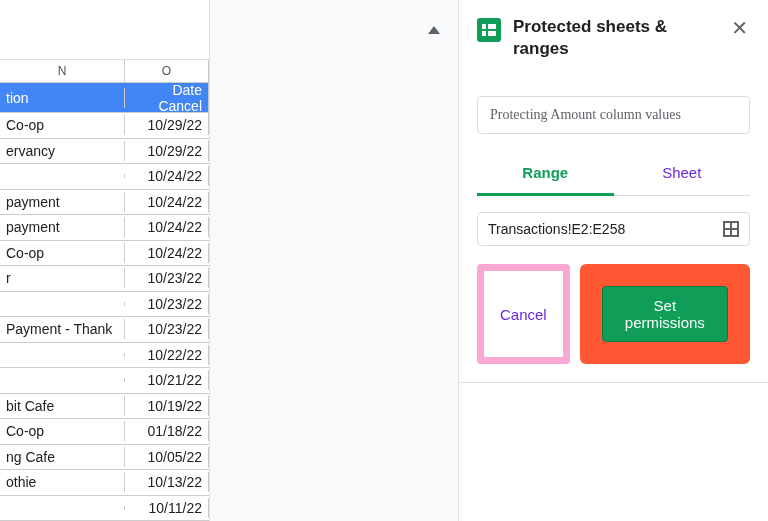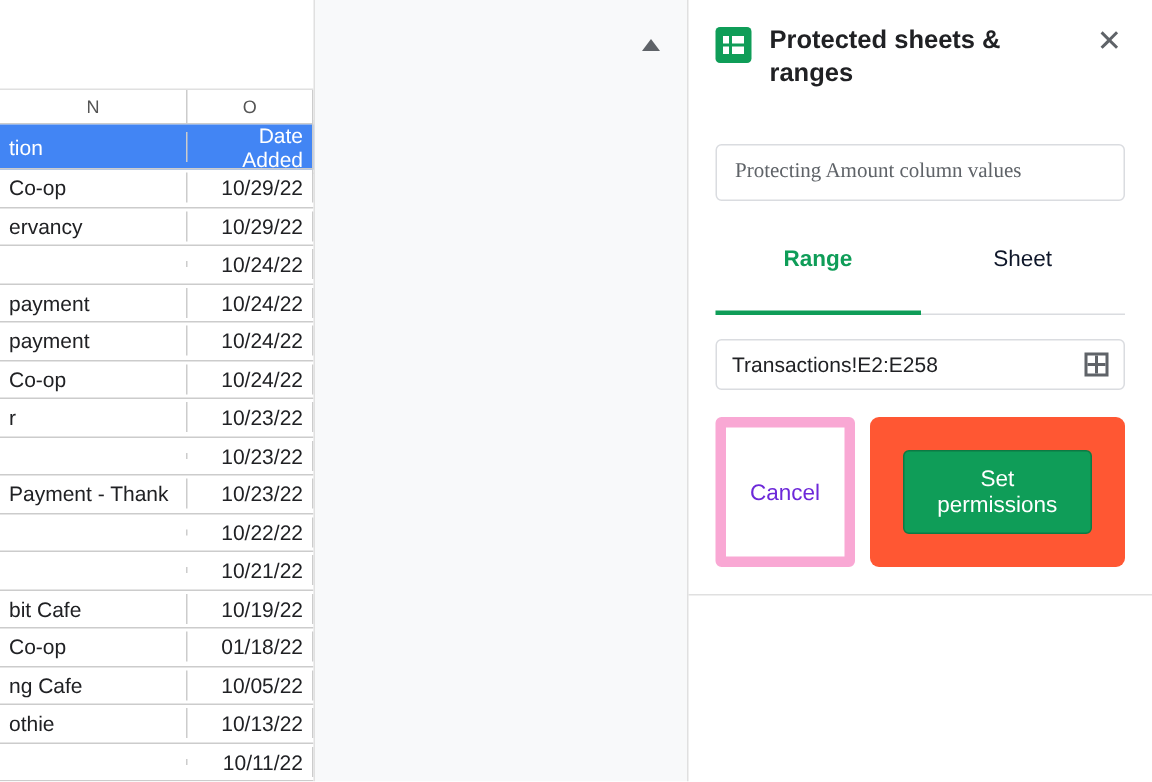--- a/index.html
+++ b/index.html
@@ -33,22 +33,22 @@
     .sheet-icon-inner::before, .sheet-icon-inner::after { content: ''; position: absolute; background: #0f9d58; }
     .sheet-icon-inner::before { left: 0; right: 0; top: 5px; height: 2px; }
     .sheet-icon-inner::after { top: 0; bottom: 0; left: 4px; width: 2px; }
     
     .panel-title { flex: 1; font-size: 17px; font-weight: 600; color: #202124; line-height: 1.3; }
     .close-btn { cursor: pointer; font-size: 20px; color: #5f6368; padding: 2px; line-height: 1; }
     
     .desc-input { width: 100%; border: 1px solid #dadce0; border-radius: 4px; padding: 10px 12px; font-size: 14px; color: #5f6368; font-family: Liberation Serif, serif; }
     
     .tabs { display: flex; margin-top: 20px; }
-    .tab { flex: 1; text-align: center; padding: 10px 0 12px 0; font-size: 15px; color: #0f172a; cursor: pointer; border-bottom: 1px solid #dadce0; }
-    .tab.active { color: #0f9d58; font-weight: 600; border-bottom: 3px solid #0f9d58; padding-bottom: 26px; }
+    .tab { flex: 1; text-align: center; padding: 10px 0 12px 0; font-size: 15px; color: #6d28d9; cursor: pointer; border-bottom: 1px solid #dadce0; }
+    .tab.active { color: #0f9d58; font-weight: 600; border-bottom: 3px solid #0f9d58; padding-bottom: 12px; }
     
     .range-row { margin-top: 16px; display: flex; align-items: center; border: 1px solid #dadce0; border-radius: 4px; padding: 8px 10px; }
     .range-input { flex: 1; border: none; outline: none; font-size: 14px; font-family: inherit; color: #202124; }
     .grid-icon { width: 16px; height: 16px; border: 2px solid #5f6368; position: relative; cursor: pointer; }
     .grid-icon::before, .grid-icon::after { content: ''; position: absolute; background: #5f6368; }
     .grid-icon::before { left: 0; right: 0; top: 5px; height: 2px; }
     .grid-icon::after { top: 0; bottom: 0; left: 5px; width: 2px; }
     
     .btn-row { display: flex; gap: 10px; margin-top: 18px; justify-content: center; }
     .btn { padding: 10px 16px; border-radius: 4px; font-size: 15px; cursor: pointer; font-family: inherit; }
@@ -62,21 +62,21 @@
 <div class="main">
   <div class="sheet-area">
     <div class="sheet-top"></div>
     <div class="col-headers">
       <div class="col-h col-n">N</div>
       <div class="col-h col-o">O</div>
     </div>
     <div id="rows-container">
         <div class="row header">
           <div class="cell-n">tion</div>
-          <div class="cell-o">Date Added</div>
+          <div class="cell-o">Date Cancel</div>
         </div>
         <div class="row">
           <div class="cell-n">Co-op</div>
           <div class="cell-o">10/29/22</div>
         </div>
         <div class="row">
           <div class="cell-n">ervancy</div>
           <div class="cell-o">10/29/22</div>
         </div>
         <div class="row">

